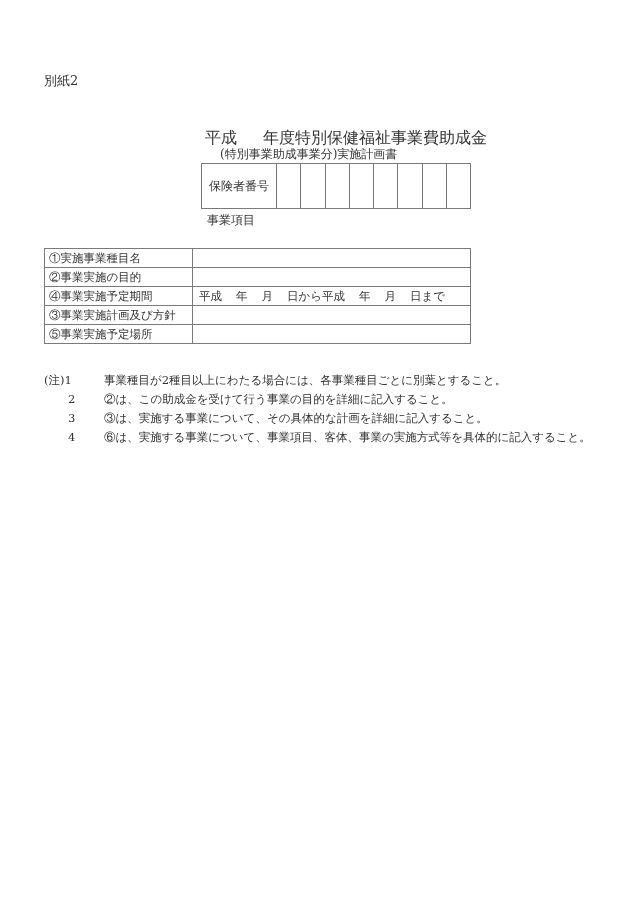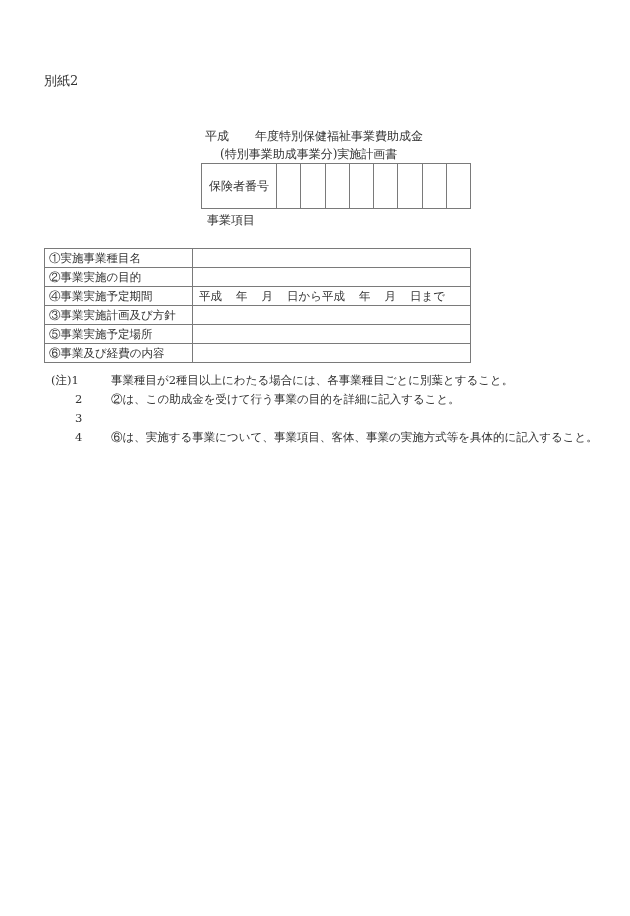--- a/index.html
+++ b/index.html
@@ -18,21 +18,21 @@
     }
     .abs { position: absolute; white-space: nowrap; }
     #attachment-label {
       left: 44px;
       top: 72px;
       font-size: 13px;
     }
     #title-line1 {
       left: 205px;
       top: 128px;
-      font-size: 12px;
+      font-size: 16px;
     }
     #title-line1 .gap { display: inline-block; width: 26px; }
     #title-line2 {
       left: 220px;
       top: 146px;
       font-size: 12px;
       text-align: center;
     }
     
     #insurer-number-box {
@@ -93,21 +93,20 @@
       position: absolute;
       left: 44px;
       top: 371px;
       font-size: 11.5px;
     }
     .note-row {
       height: 19px;
       line-height: 19px;
       white-space: nowrap;
       display: flex;
-      margin-left: 7px;
     }
     .note-prefix {
       width: 40px;
       text-align: right;
       padding-right: 12px;
       box-sizing: border-box;
     }
     .note-row.first .note-prefix {
       width: 60px;
       text-align: left;
@@ -161,36 +160,33 @@
       </td>
     </tr>
     <tr>
       <td class="label">③事業実施計画及び方針</td>
       <td class="value"></td>
     </tr>
     <tr>
       <td class="label">⑤事業実施予定場所</td>
       <td class="value"></td>
     </tr>
-    <tr>
-      <td class="label">⑥事業及び経費の内容</td>
-      <td class="value"></td>
-    </tr>
   </tbody>
 </table>
 
 <div id="notes">
   <div class="note-row first">
     <span class="note-prefix">(注)1</span>
     <span>事業種目が2種目以上にわたる場合には、各事業種目ごとに別葉とすること。</span>
   </div>
   <div class="note-row">
     <span class="note-prefix">2</span>
     <span>②は、この助成金を受けて行う事業の目的を詳細に記入すること。</span>
   </div>
   <div class="note-row">
     <span class="note-prefix">3</span>
+    <span>③は、実施する事業について、その具体的な計画を詳細に記入すること。</span>
   </div>
   <div class="note-row">
     <span class="note-prefix">4</span>
     <span>⑥は、実施する事業について、事業項目、客体、事業の実施方式等を具体的に記入すること。</span>
   </div>
 </div>
 
 </body></html>

